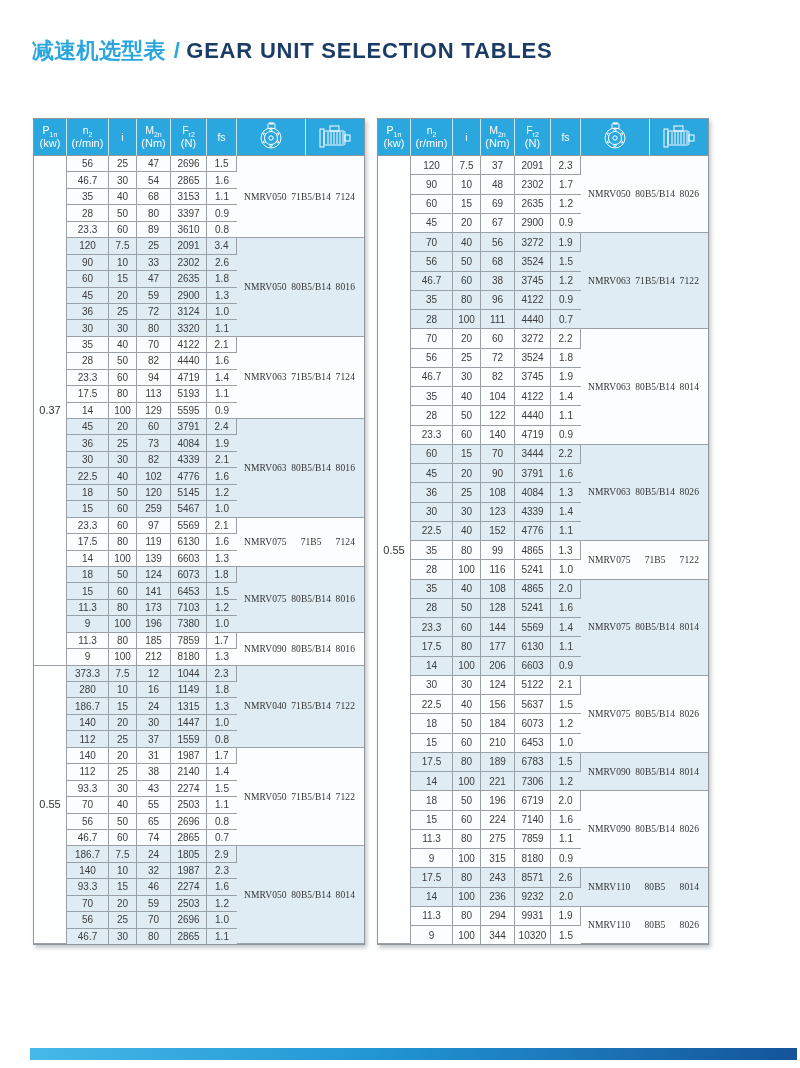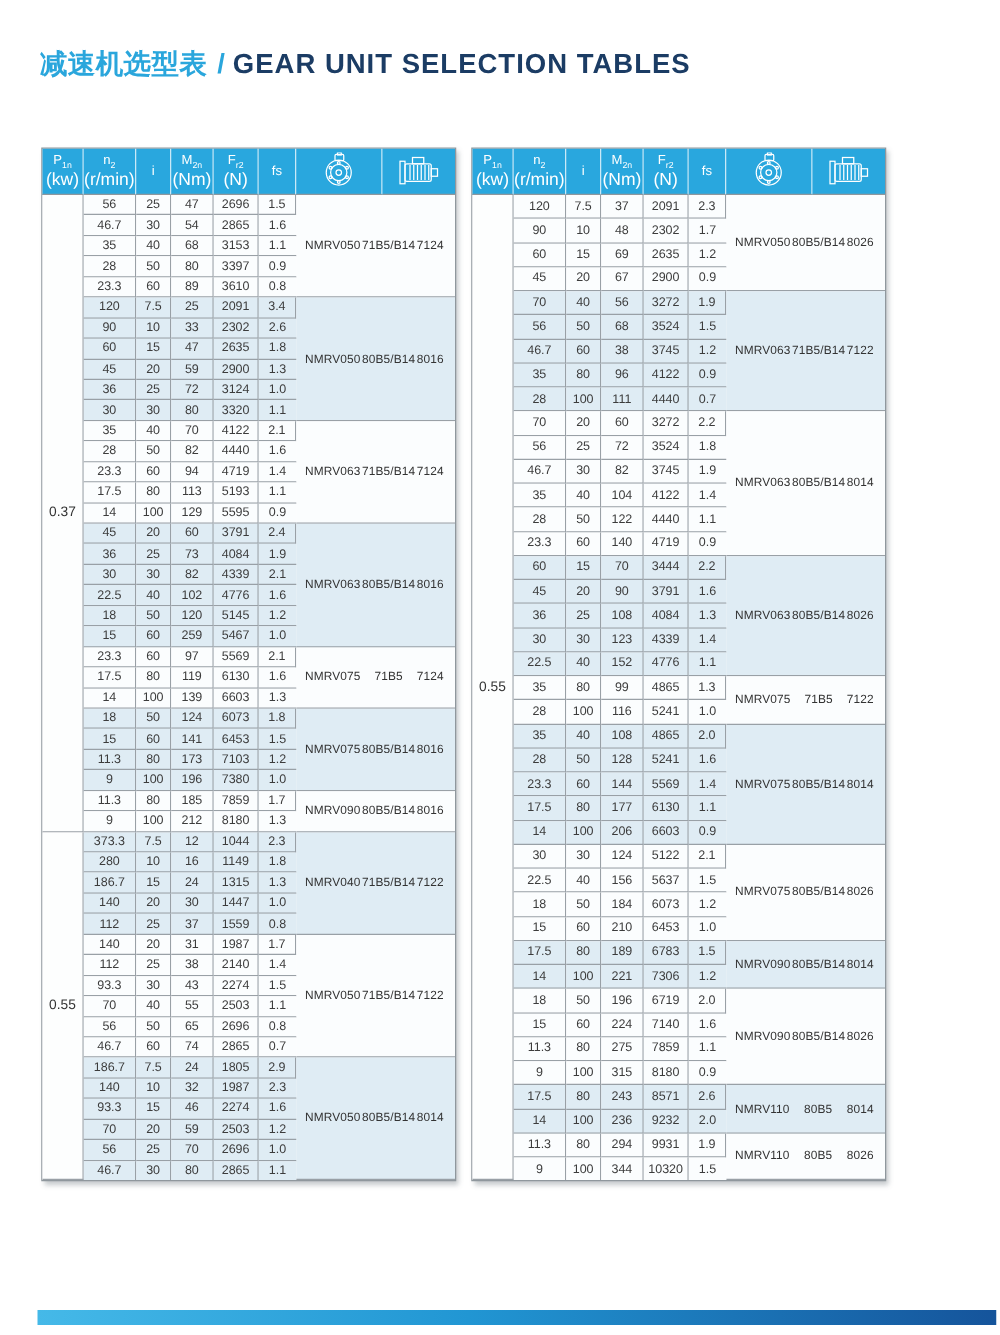--- a/index.html
+++ b/index.html
@@ -17,31 +17,31 @@
         width:330px;height:827px;border:1px solid #8f979d;
         box-shadow:2px 3px 4px rgba(90,100,110,.35);}
   .sel-table th,.sel-table td{padding:0;margin:0;overflow:hidden;}
   
   .sel-table thead tr{height:37px;}
   .sel-table th{background:#29a7de;color:#fff;font-weight:normal;font-size:10.5px;
         line-height:1.2;text-align:center;vertical-align:middle;
         border-right:1px solid rgba(255,255,255,.75);border-bottom:1px solid #8f979d;}
   .sel-table th:last-child{border-right:none;}
   .sel-table th sub{font-size:7px;line-height:0;}
-  .sel-table th .unit{font-size:14px;}
+  .sel-table th .unit{font-size:11px;}
   
   .sel-table td{border-right:1px solid #99a0a6;border-bottom:1px solid #99a0a6;
         text-align:center;vertical-align:middle;font-size:10px;color:#3c3c3c;}
   .sel-table td:last-child{border-right:none;}
   .sel-table tr:last-child td{border-bottom:none;}
   td.power{background:#fdfefe;font-size:11px;color:#333;}
   td.shade-w{background:#fbfdfe;}
   td.shade-b{background:#dfecf4;}
   td.glabel .lwrap{display:flex;justify-content:space-between;align-items:center;
-        padding:0 9px 0 7px;font-size:9.5px;color:#333;letter-spacing:.1px;}
+        padding:0 9px 0 7px;font-size:9.5px;color:#333;letter-spacing:.1px;font-family:Liberation Serif, serif;}
   .hicon{display:inline-block;vertical-align:middle;}
   
   .footer-bar{position:absolute;left:30px;top:1048px;width:767px;height:12px;
         background:linear-gradient(90deg,#45b9e8 0%,#2196d3 45%,#15549b 100%);}
 </style>
 </head>
 <body>
 
 <div class="page">
   <div class="title">

